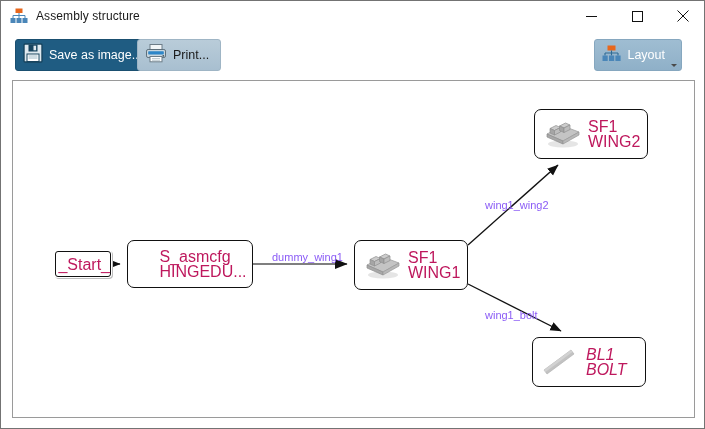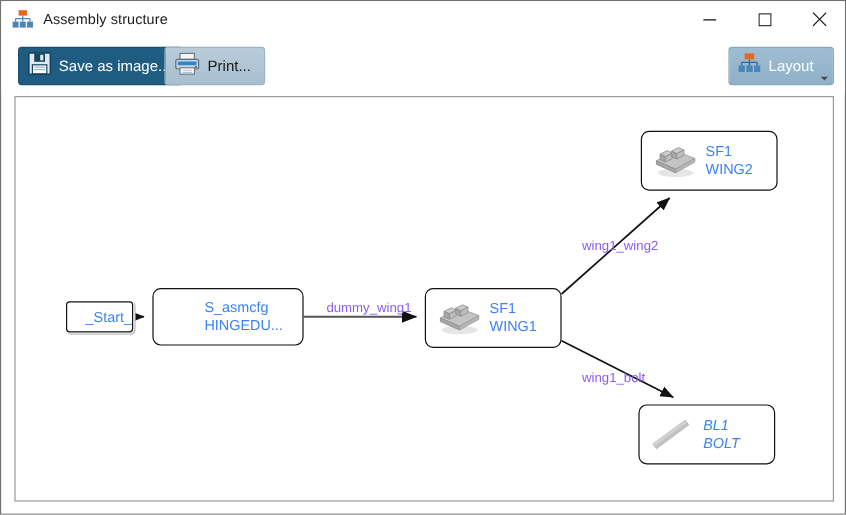--- a/index.html
+++ b/index.html
@@ -92,21 +92,21 @@
     color: #ffffff;
   }
   .tb-print {
     left: 136px;
     padding: 0 11px 0 7px;
     background: linear-gradient(#b9ccd9, #a8bfd0);
     border: 1px solid #9fb5c5;
     color: #1a1a1a;
   }
   .tb-layout {
-    right: 11px;
+    right: 24px;
     padding: 0 16px 0 7px;
     background: linear-gradient(#9fbdd2, #8fb0c8);
     border: 1px solid #86a7bf;
     color: #ffffff;
   }
   .tb-label {
     font-size: 12.5px;
     margin-left: 6px;
     white-space: nowrap;
   }
@@ -150,22 +150,22 @@
     display: flex;
     align-items: center;
   }
   .node-start {
     border-radius: 3px;
     border-width: 1.4px;
     justify-content: flex-end;
     box-shadow: 0 0 0 1px #ffffff, 1px 1px 0 1px #bdbdbd;
   }
   .node-text {
-    font-size: 12px;
-    color: #3b82f6;
+    font-size: 16px;
+    color: #be185d;
     line-height: 15px;
     white-space: nowrap;
   }
   .node-text .l1, .node-text .l2 { display: block; }
   .node-icon {
     flex: 0 0 auto;
     display: block;
     margin-left: 8px;
     margin-right: 7px;
   }

